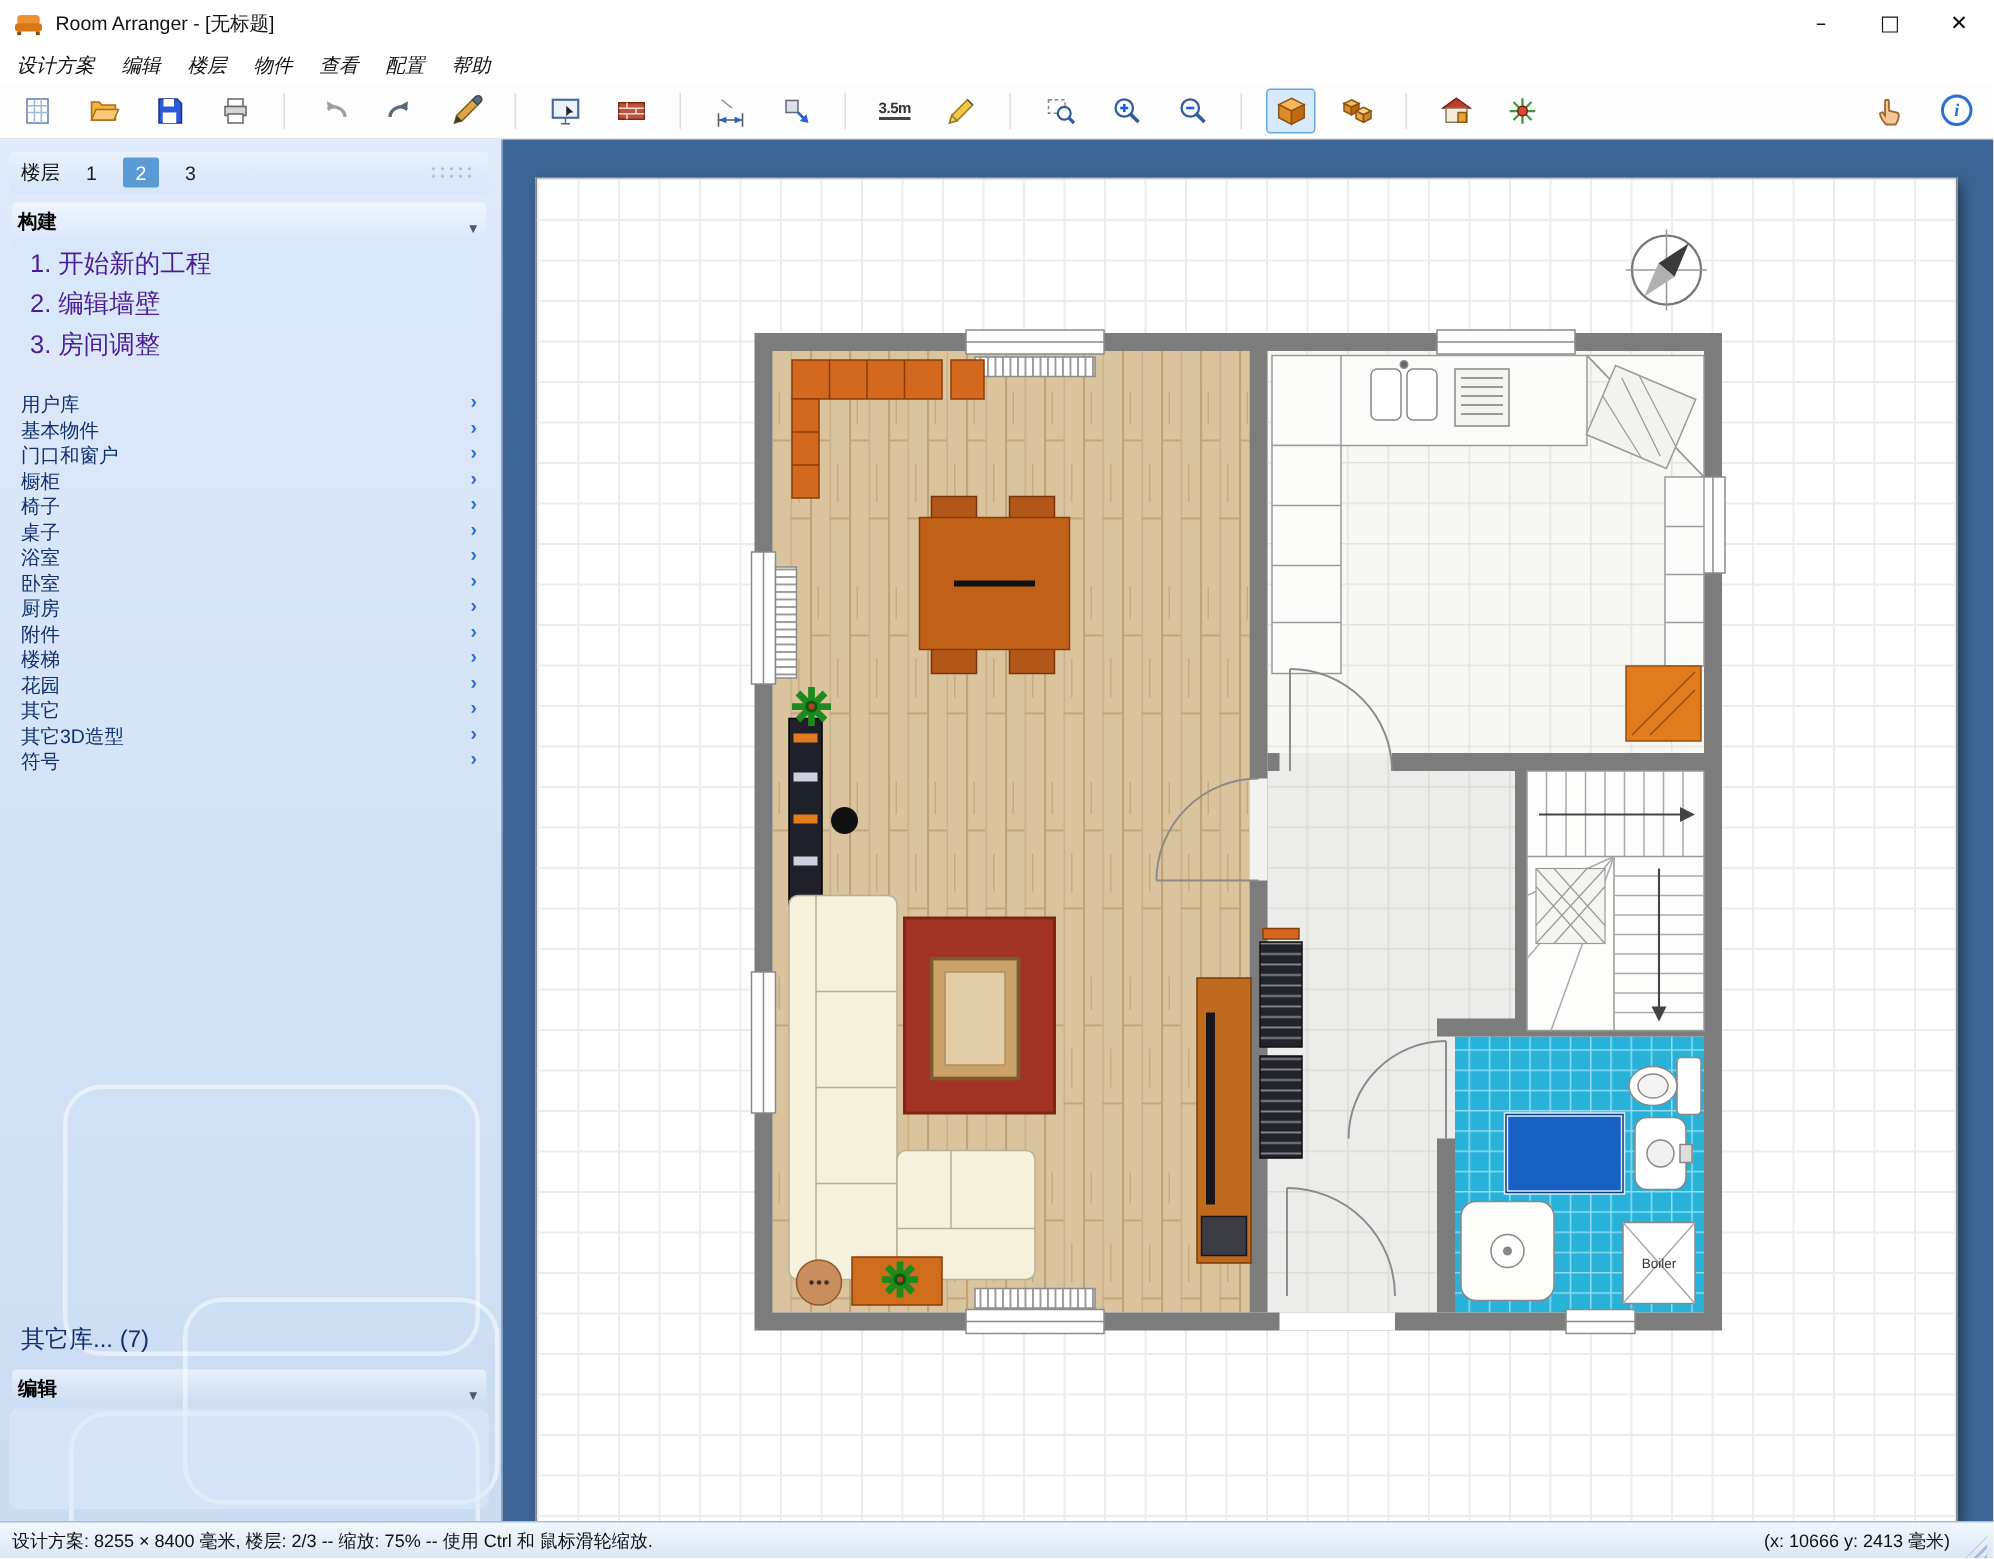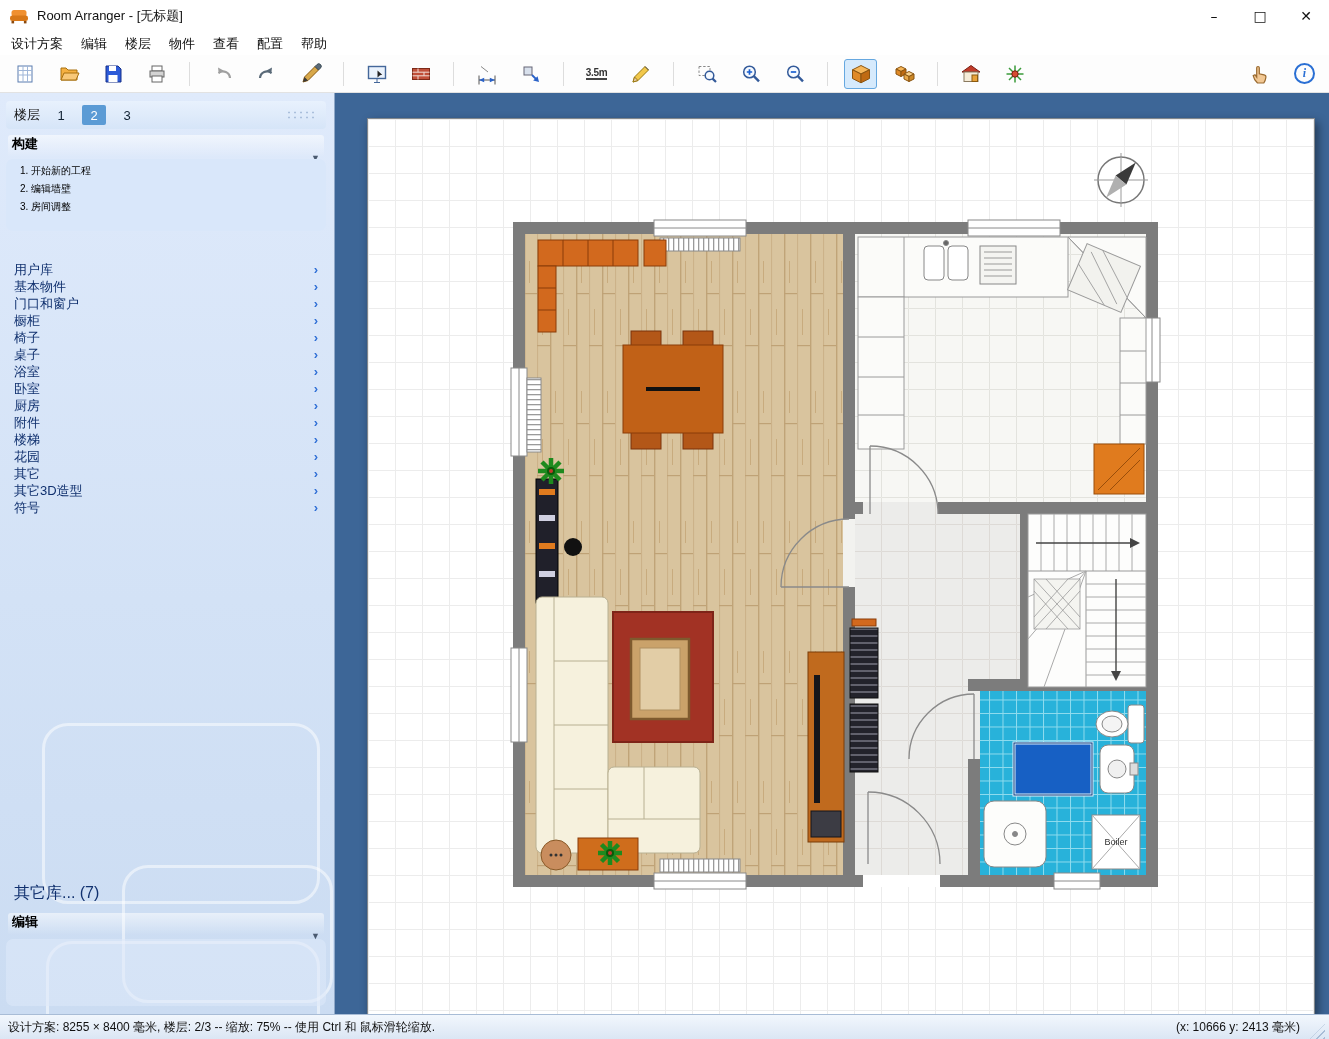--- a/index.html
+++ b/index.html
@@ -8,21 +8,21 @@
 
   
   .titlebar{height:32px;flex:0 0 32px;display:flex;align-items:center;background:#fff;padding-left:9px;}
   .app-icon{display:flex;align-items:center;}
   .title{font-size:13px;color:#111;margin-left:8px;}
   .win-controls{margin-left:auto;display:flex;height:32px;}
   .winbtn{width:46px;height:32px;border:none;background:transparent;font-size:14px;color:#111;
     display:flex;align-items:center;justify-content:center;font-family:"DejaVu Sans",sans-serif;}
 
   
-  .menubar{height:23px;flex:0 0 23px;display:flex;align-items:center;background:#fff;font-size:13px;padding-left:2px;}
+  .menubar{height:23px;flex:0 0 23px;display:flex;align-items:center;background:#fff;font-size:13px;padding-left:2px;font-style:italic;}
   .menu-item{padding:2px 9px;color:#111;cursor:default;}
 
   
   .toolbar{height:37px;flex:0 0 37px;display:flex;align-items:center;background:#fdfdfd;
     border-bottom:1px solid #e2e2e2;padding:0 8px;gap:11px;}
   .tbtn{width:33px;height:30px;border:1px solid transparent;background:transparent;border-radius:3px;
     display:flex;align-items:center;justify-content:center;padding:0;}
   .tbtn.active{background:#d6eafc;border:1px solid #66a8e0;}
   .tbtn svg{display:block;}
   .tsep{width:1px;height:24px;background:#ddd;margin:0 5px;flex:0 0 1px;}
@@ -44,42 +44,42 @@
   .wm2{left:122px;top:772px;width:205px;height:132px;}
   .wm3{left:46px;top:848px;width:268px;height:158px;}
   .floor-row{position:absolute;z-index:1;left:6px;right:8px;top:8px;height:28px;display:flex;align-items:center;
     background:linear-gradient(#e8f1fd,#d6e5f8);border-radius:4px;padding:0 8px;}
   .floor-label{font-size:13px;color:#111;}
   .floor-tab{width:24px;height:20px;margin-left:9px;border:none;background:transparent;font-size:13px;color:#123;
     display:flex;align-items:center;justify-content:center;border-radius:2px;}
   .floor-tab.active{background:#5b9bd5;color:#fff;}
   .grip{margin-left:auto;width:32px;height:11px;
     background-image:radial-gradient(#aabfdc 1px,transparent 1.4px);background-size:6px 5px;}
-  .section-header{position:absolute;z-index:1;left:8px;right:10px;height:22px;display:flex;align-items:flex-start;
+  .section-header{position:absolute;z-index:1;left:8px;right:10px;height:22px;display:flex;align-items:flex-end;
     font-size:13px;font-weight:bold;color:#000;
-    background:linear-gradient(180deg,rgba(255,255,255,.55),rgba(255,255,255,0));border-radius:3px;padding:0 4px;flex-direction:column;}
+    background:linear-gradient(180deg,rgba(255,255,255,.55),rgba(255,255,255,0));border-radius:3px;padding:0 4px;}
   .collapse{margin-left:auto;font-size:9px;color:#4a5a70;}
   #build-header{top:42px;}
   .steps-panel{position:absolute;z-index:1;left:6px;right:8px;top:66px;height:66px;background:#d9e7fa;
     border-radius:7px;padding:3px 0;}
-  .step-item{font-size:10px;color:#000000;padding:2px 14px;cursor:default;}
+  .step-item{font-size:17px;color:#4c1d95;padding:2px 14px;cursor:default;}
   #add-header{top:140px;}
   .search-input{margin-left:auto;width:78px;height:16px;font-size:12px;border:1px solid #8a9ab0;
     padding:0 3px;background:#fff;color:#333;}
   .cat-list{position:absolute;z-index:1;left:6px;right:8px;top:168px;}
-  .cat-row{display:flex;align-items:center;height:17px;font-size:13px;color:#10306e;padding:0 8px;cursor:default;}
+  .cat-row{display:flex;align-items:flex-start;height:17px;font-size:13px;color:#10306e;padding:0 8px;cursor:default;}
   .chev{margin-left:auto;color:#2f6fd6;font-weight:bold;font-size:13px;line-height:13px;}
   .other-libs{position:absolute;z-index:1;left:14px;top:790px;font-size:16px;color:#10306e;cursor:default;}
   #edit-header{top:820px;}
   .edit-panel{position:absolute;z-index:0;left:6px;right:8px;top:846px;bottom:8px;background:rgba(222,234,250,.55);
     border-radius:7px;}
 
   
   .canvas{flex:1;position:relative;background:#3d6697;overflow:hidden;}
-  .paper{position:absolute;left:32px;top:25px;width:946px;height:895px;background-color:#fff;
+  .paper{position:absolute;left:22px;top:25px;width:946px;height:895px;background-color:#fff;
     background-image:linear-gradient(#ececec 1px,transparent 1px),linear-gradient(90deg,#ececec 1px,transparent 1px);
     background-size:27px 27px;border:1px solid #82878c;box-shadow:3px 4px 9px rgba(0,0,0,.45);overflow:hidden;}
   .plan{position:absolute;left:0;top:0;width:946px;height:895px;}
 
   
   .statusbar{height:24px;flex:0 0 24px;display:flex;align-items:center;
     background:linear-gradient(#f2f7fd,#dbe6f4);border-top:1px solid #a8bcd6;font-size:12px;color:#111;
     padding:0 4px 0 8px;}
   .status-mid{flex:1;}
   .status-right{margin-right:10px;text-align:center;}

